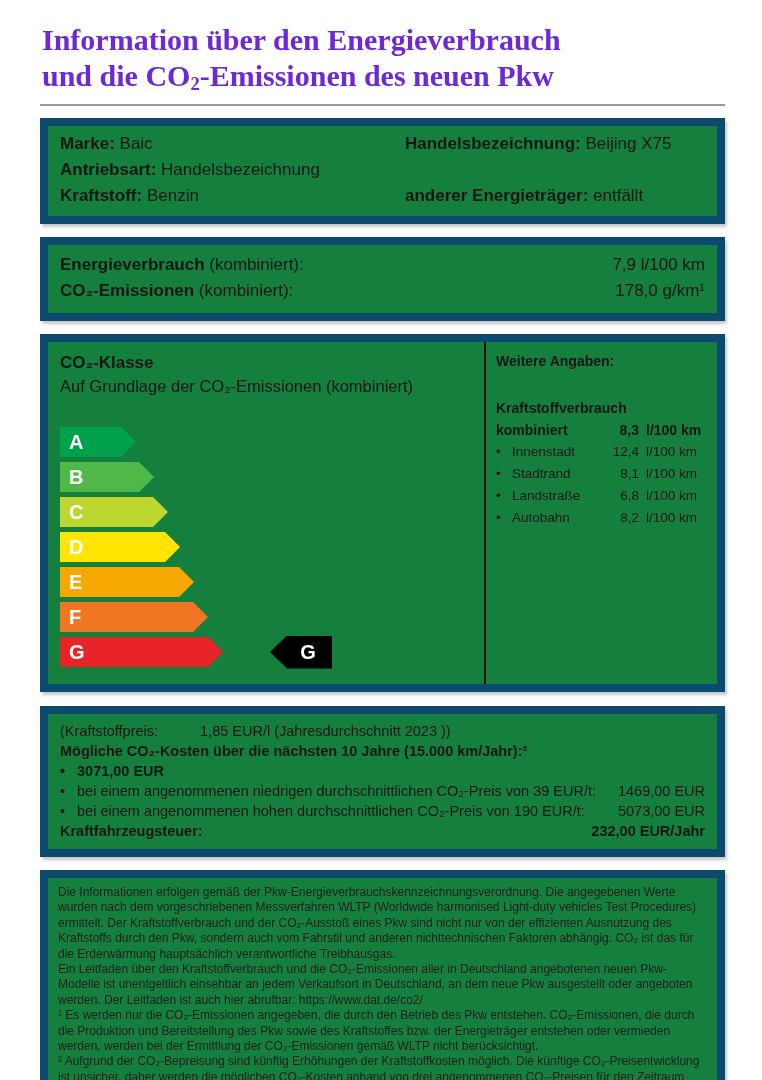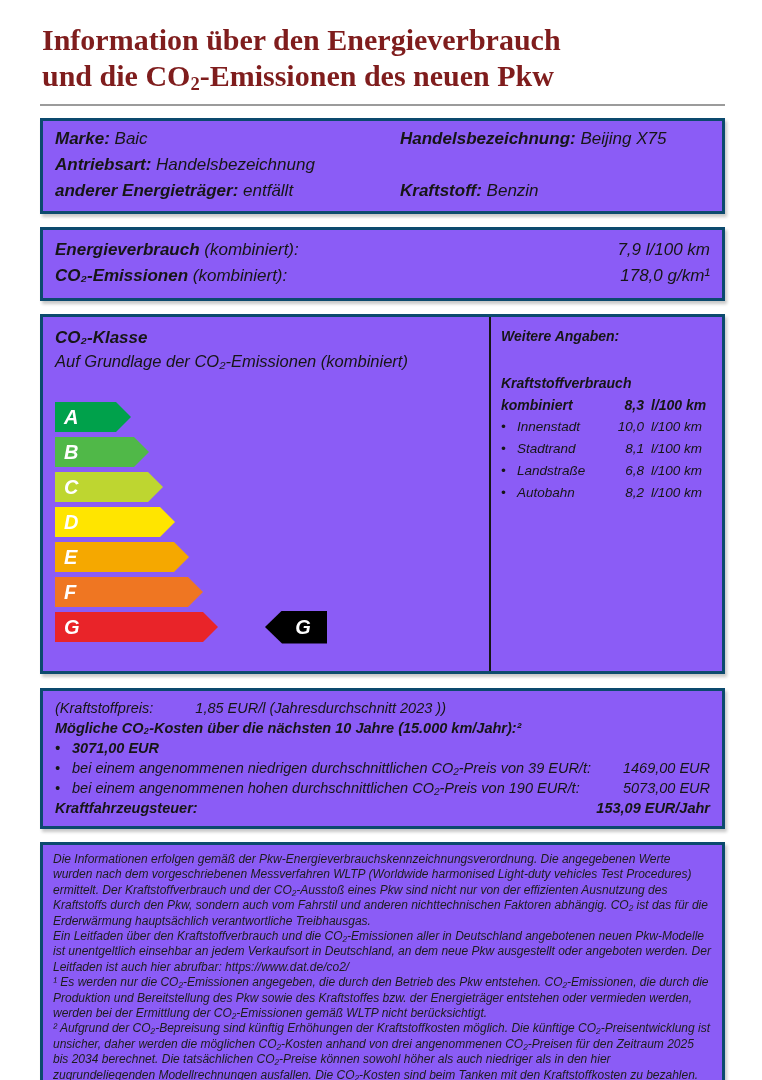--- a/index.html
+++ b/index.html
@@ -11,48 +11,47 @@
     overflow: hidden;
   }
   .page { padding: 20px 37px 0 40px; }
 
   
   .title {
     font-family: "Liberation Serif", serif;
     font-weight: 700;
     font-size: 30px;
     line-height: 1.2;
-    color: #7f1d1d;
+    color: #6d28d9;
     margin: 2px 0 10px 2px;
   }
   .title sub { font-size: 0.62em; vertical-align: baseline; position: relative; top: 0.22em; }
   .title-rule { border: none; border-top: 2px solid #9b9b9b; margin: 0 0 12px 0; }
 
   
   .box {
-    border: 3px solid #0c4a6e;
-    background: #8b5cf6;
+    border: 8px solid #0c4a6e;
+    background: #15803d;
     box-shadow: 2px 3px 3px rgba(0,0,0,0.22);
     margin-bottom: 13px;
-    font-style: italic;
   }
 
   
   .vehicle-box { padding: 5px 12px 7px 12px; font-size: 17px; }
   .vehicle-grid { display: grid; grid-template-columns: 345px 1fr; }
   .vehicle-grid .cell { line-height: 26px; white-space: nowrap; }
   b.lbl { font-weight: 700; }
 
   
   .consumption-box { padding: 7px 12px 9px 12px; font-size: 17px; }
   .kv-row { display: flex; justify-content: space-between; line-height: 26px; }
 
   
   .co2-box { display: flex; min-height: 326px; margin-bottom: 14px; }
-  .co2-left { flex: 1 1 auto; padding: 9px 10px 24px 12px; }
+  .co2-left { flex: 1 1 auto; padding: 9px 10px 12px 12px; }
   .co2-heading { font-size: 17px; font-weight: 700; line-height: 24px; }
   .co2-subheading { font-size: 16.5px; line-height: 23px; }
   .arrows { margin-top: 29px; }
   .arrow-row { display: flex; align-items: center; height: 30px; margin-bottom: 5px; }
   .arrow {
     height: 30px;
     clip-path: polygon(0 0, calc(100% - 15px) 0, 100% 50%, calc(100% - 15px) 100%, 0 100%);
     display: flex; align-items: center;
     padding-left: 9px;
     color: #ffffff; font-weight: 700; font-size: 20px;
@@ -103,22 +102,22 @@
     <span><span>und die CO</span><sub>2</sub><span>-Emissionen des neuen Pkw</span></span>
   </h1>
   <hr class="title-rule">
 
   <div class="box vehicle-box">
     <div class="vehicle-grid">
       <div class="cell"><b class="lbl">Marke:</b> <span>Baic</span></div>
       <div class="cell"><b class="lbl">Handelsbezeichnung:</b> <span>Beijing X75</span></div>
       <div class="cell"><b class="lbl">Antriebsart:</b> <span>Handelsbezeichnung</span></div>
       <div class="cell"></div>
+      <div class="cell"><b class="lbl">Kraftstoff:</b> <span>Benzin</span></div>
       <div class="cell"><b class="lbl">anderer Energieträger:</b> <span>entfällt</span></div>
-      <div class="cell"><b class="lbl">Kraftstoff:</b> <span>Benzin</span></div>
     </div>
   </div>
 
   <div class="box consumption-box">
     <div class="kv-row">
       <span><b class="lbl">Energieverbrauch</b><span> (kombiniert):</span></span>
       <span>7,9 l/100 km</span>
     </div>
     <div class="kv-row">
       <span><b class="lbl">CO₂-Emissionen</b><span> (kombiniert):</span></span>
@@ -160,21 +159,21 @@
       <div class="wa-sub">Kraftstoffverbrauch</div>
       <div class="fuel-row head">
         <span class="bullet"></span>
         <span style="margin-left:-16px">kombiniert</span>
         <span class="num">8,3</span>
         <span class="unit">l/100 km</span>
       </div>
       <div class="fuel-row">
         <span class="bullet">•</span>
         <span>Innenstadt</span>
-        <span class="num">10,0</span>
+        <span class="num">12,4</span>
         <span class="unit">l/100 km</span>
       </div>
       <div class="fuel-row">
         <span class="bullet">•</span>
         <span>Stadtrand</span>
         <span class="num">8,1</span>
         <span class="unit">l/100 km</span>
       </div>
       <div class="fuel-row">
         <span class="bullet">•</span>
@@ -209,21 +208,21 @@
       <span class="grow">bei einem angenommenen niedrigen durchschnittlichen CO₂-Preis von   39  EUR/t:</span>
       <span class="val">1469,00 EUR</span>
     </div>
     <div class="cost-row">
       <span class="b-dot">•</span>
       <span class="grow">bei einem angenommenen hohen durchschnittlichen CO₂-Preis von  190  EUR/t:</span>
       <span class="val">5073,00 EUR</span>
     </div>
     <div class="cost-row bold">
       <span class="grow">Kraftfahrzeugsteuer:</span>
-      <span class="val">153,09 EUR/Jahr</span>
+      <span class="val">232,00 EUR/Jahr</span>
     </div>
   </div>
 
   <div class="box fineprint-box">
     <p>Die Informationen erfolgen gemäß der Pkw-Energieverbrauchskennzeichnungsverordnung. Die angegebenen Werte wurden nach dem vorgeschriebenen Messverfahren WLTP (Worldwide harmonised Light-duty vehicles Test Procedures) ermittelt. Der Kraftstoffverbrauch und der CO₂-Ausstoß eines Pkw sind nicht nur von der effizienten Ausnutzung des Kraftstoffs durch den Pkw, sondern auch vom Fahrstil und anderen nichttechnischen Faktoren abhängig. CO₂ ist das für die Erderwärmung hauptsächlich verantwortliche Treibhausgas.</p>
     <p>Ein Leitfaden über den Kraftstoffverbrauch und die CO₂-Emissionen aller in Deutschland angebotenen neuen Pkw-Modelle ist unentgeltlich einsehbar an jedem Verkaufsort in Deutschland, an dem neue Pkw ausgestellt oder angeboten werden. Der Leitfaden ist auch hier abrufbar:   https://www.dat.de/co2/</p>
     <p>¹ Es werden nur die CO₂-Emissionen angegeben, die durch den Betrieb des Pkw entstehen. CO₂-Emissionen, die durch die Produktion und Bereitstellung des Pkw sowie des Kraftstoffes bzw. der Energieträger entstehen oder vermieden werden, werden bei der Ermittlung der CO₂-Emissionen gemäß WLTP nicht berücksichtigt.</p>
     <p>² Aufgrund der CO₂-Bepreisung sind künftig Erhöhungen der Kraftstoffkosten möglich. Die künftige CO₂-Preisentwicklung ist unsicher, daher werden die möglichen CO₂-Kosten anhand von drei angenommenen CO₂-Preisen für den Zeitraum  2025 bis  2034  berechnet. Die tatsächlichen CO₂-Preise können sowohl höher als auch niedriger als in den hier zugrundeliegenden Modellrechnungen ausfallen. Die CO₂-Kosten sind beim Tanken mit den Kraftstoffkosten zu bezahlen. Weitere Informationen unter www.alternativ-mobil.info.</p>
   </div>
 

